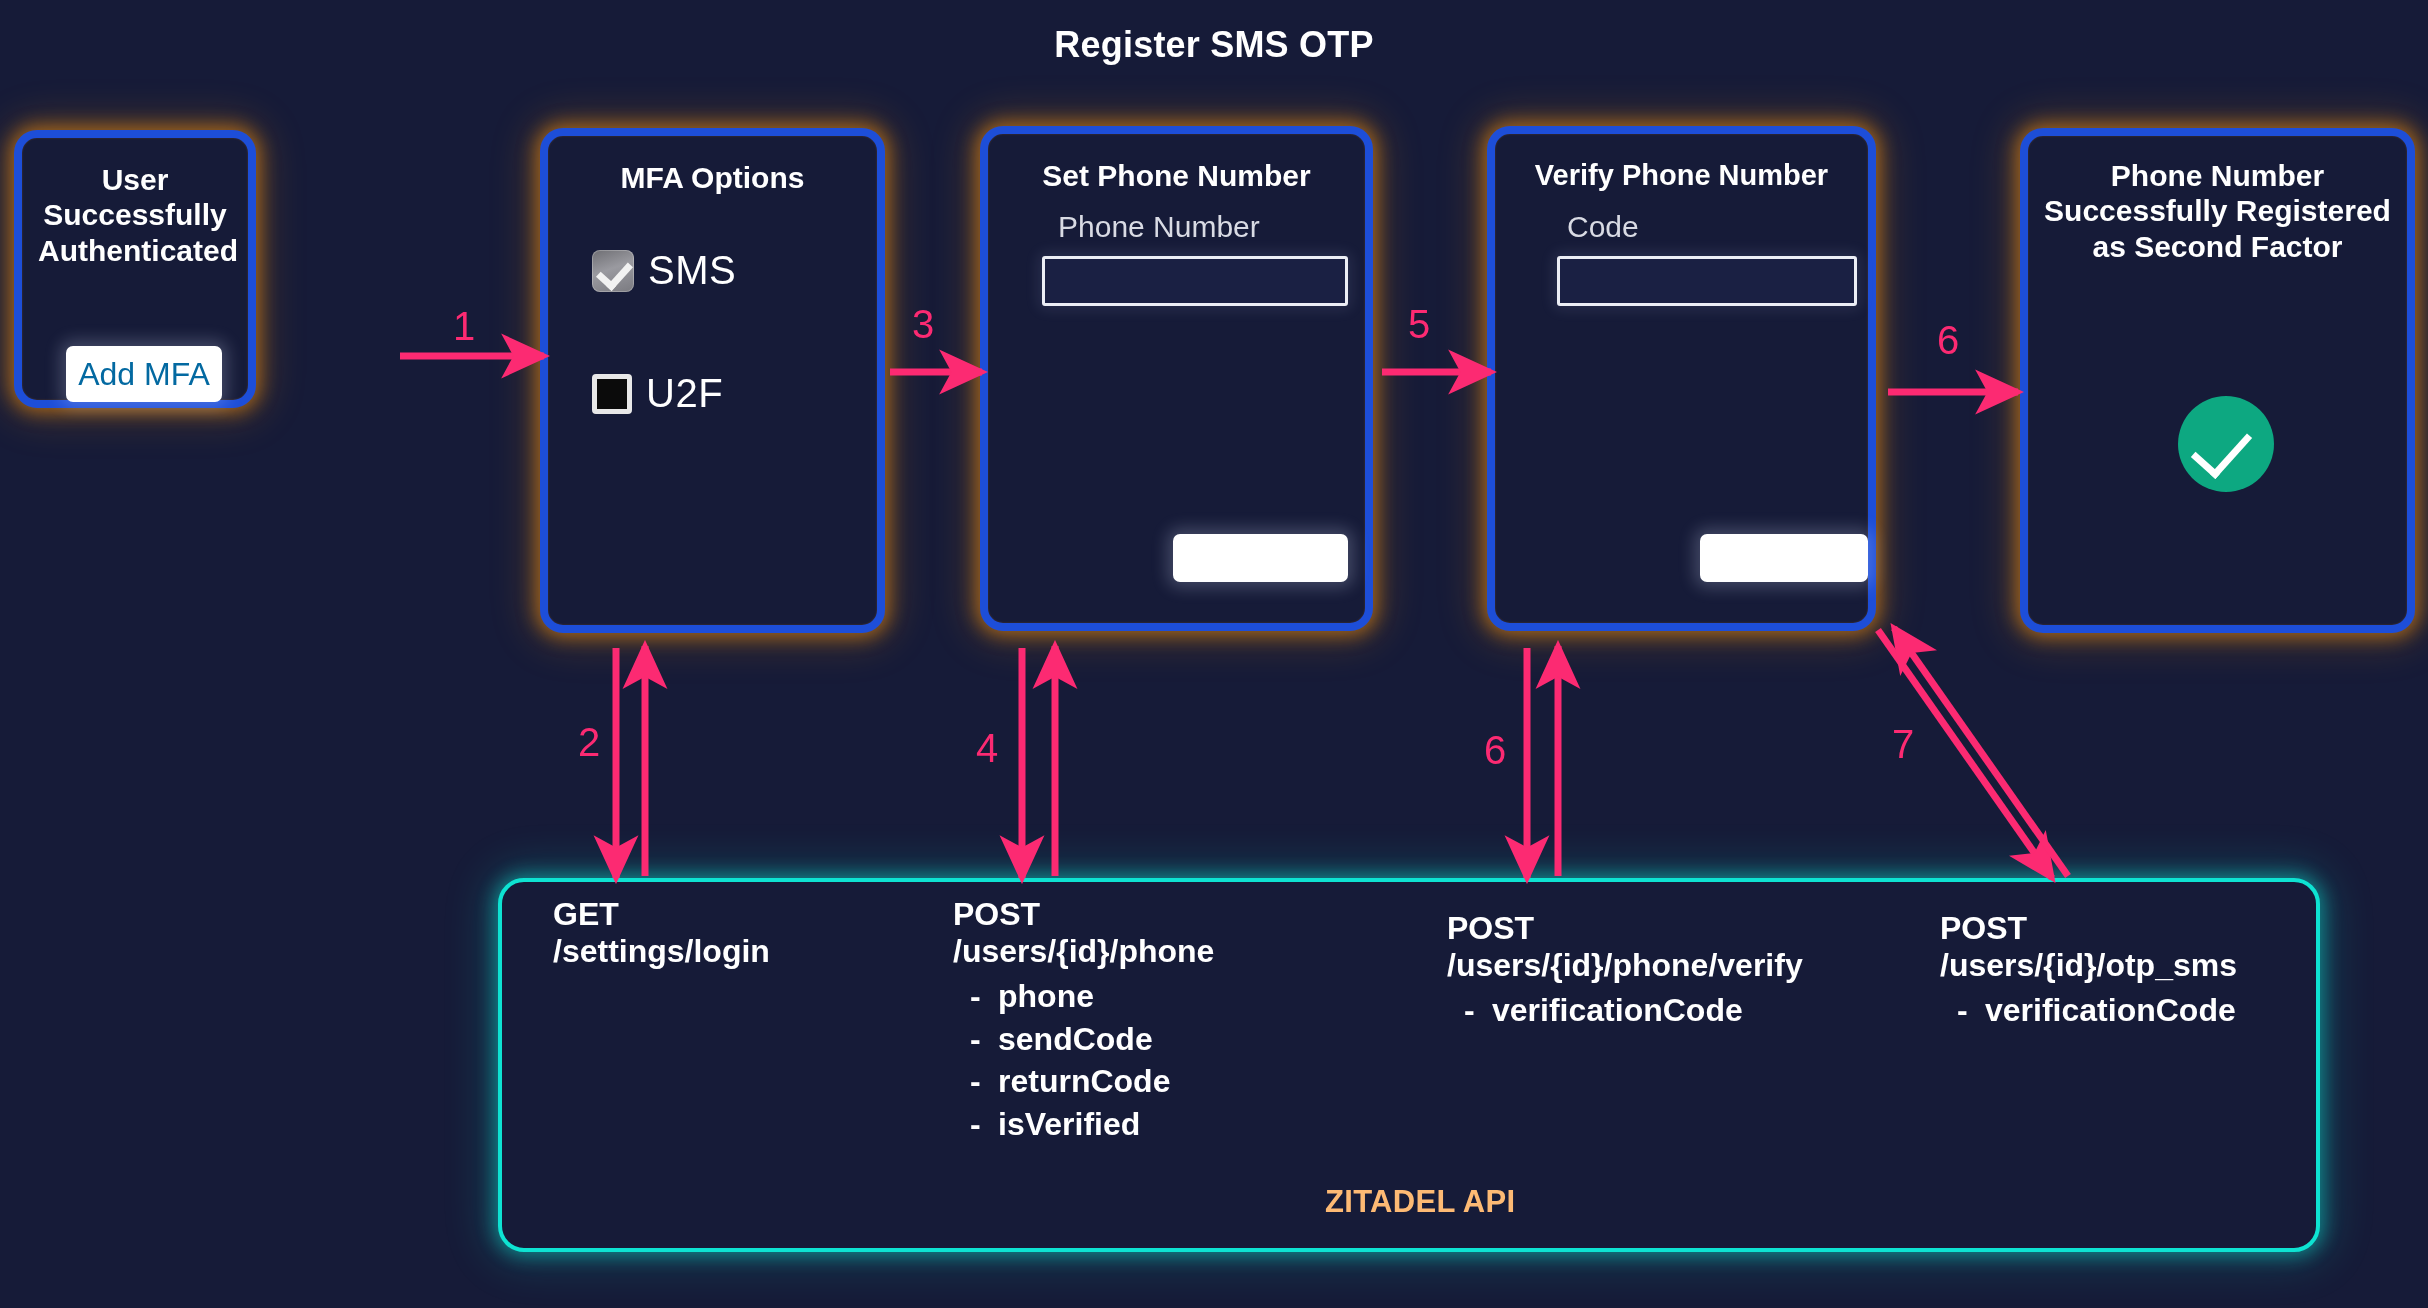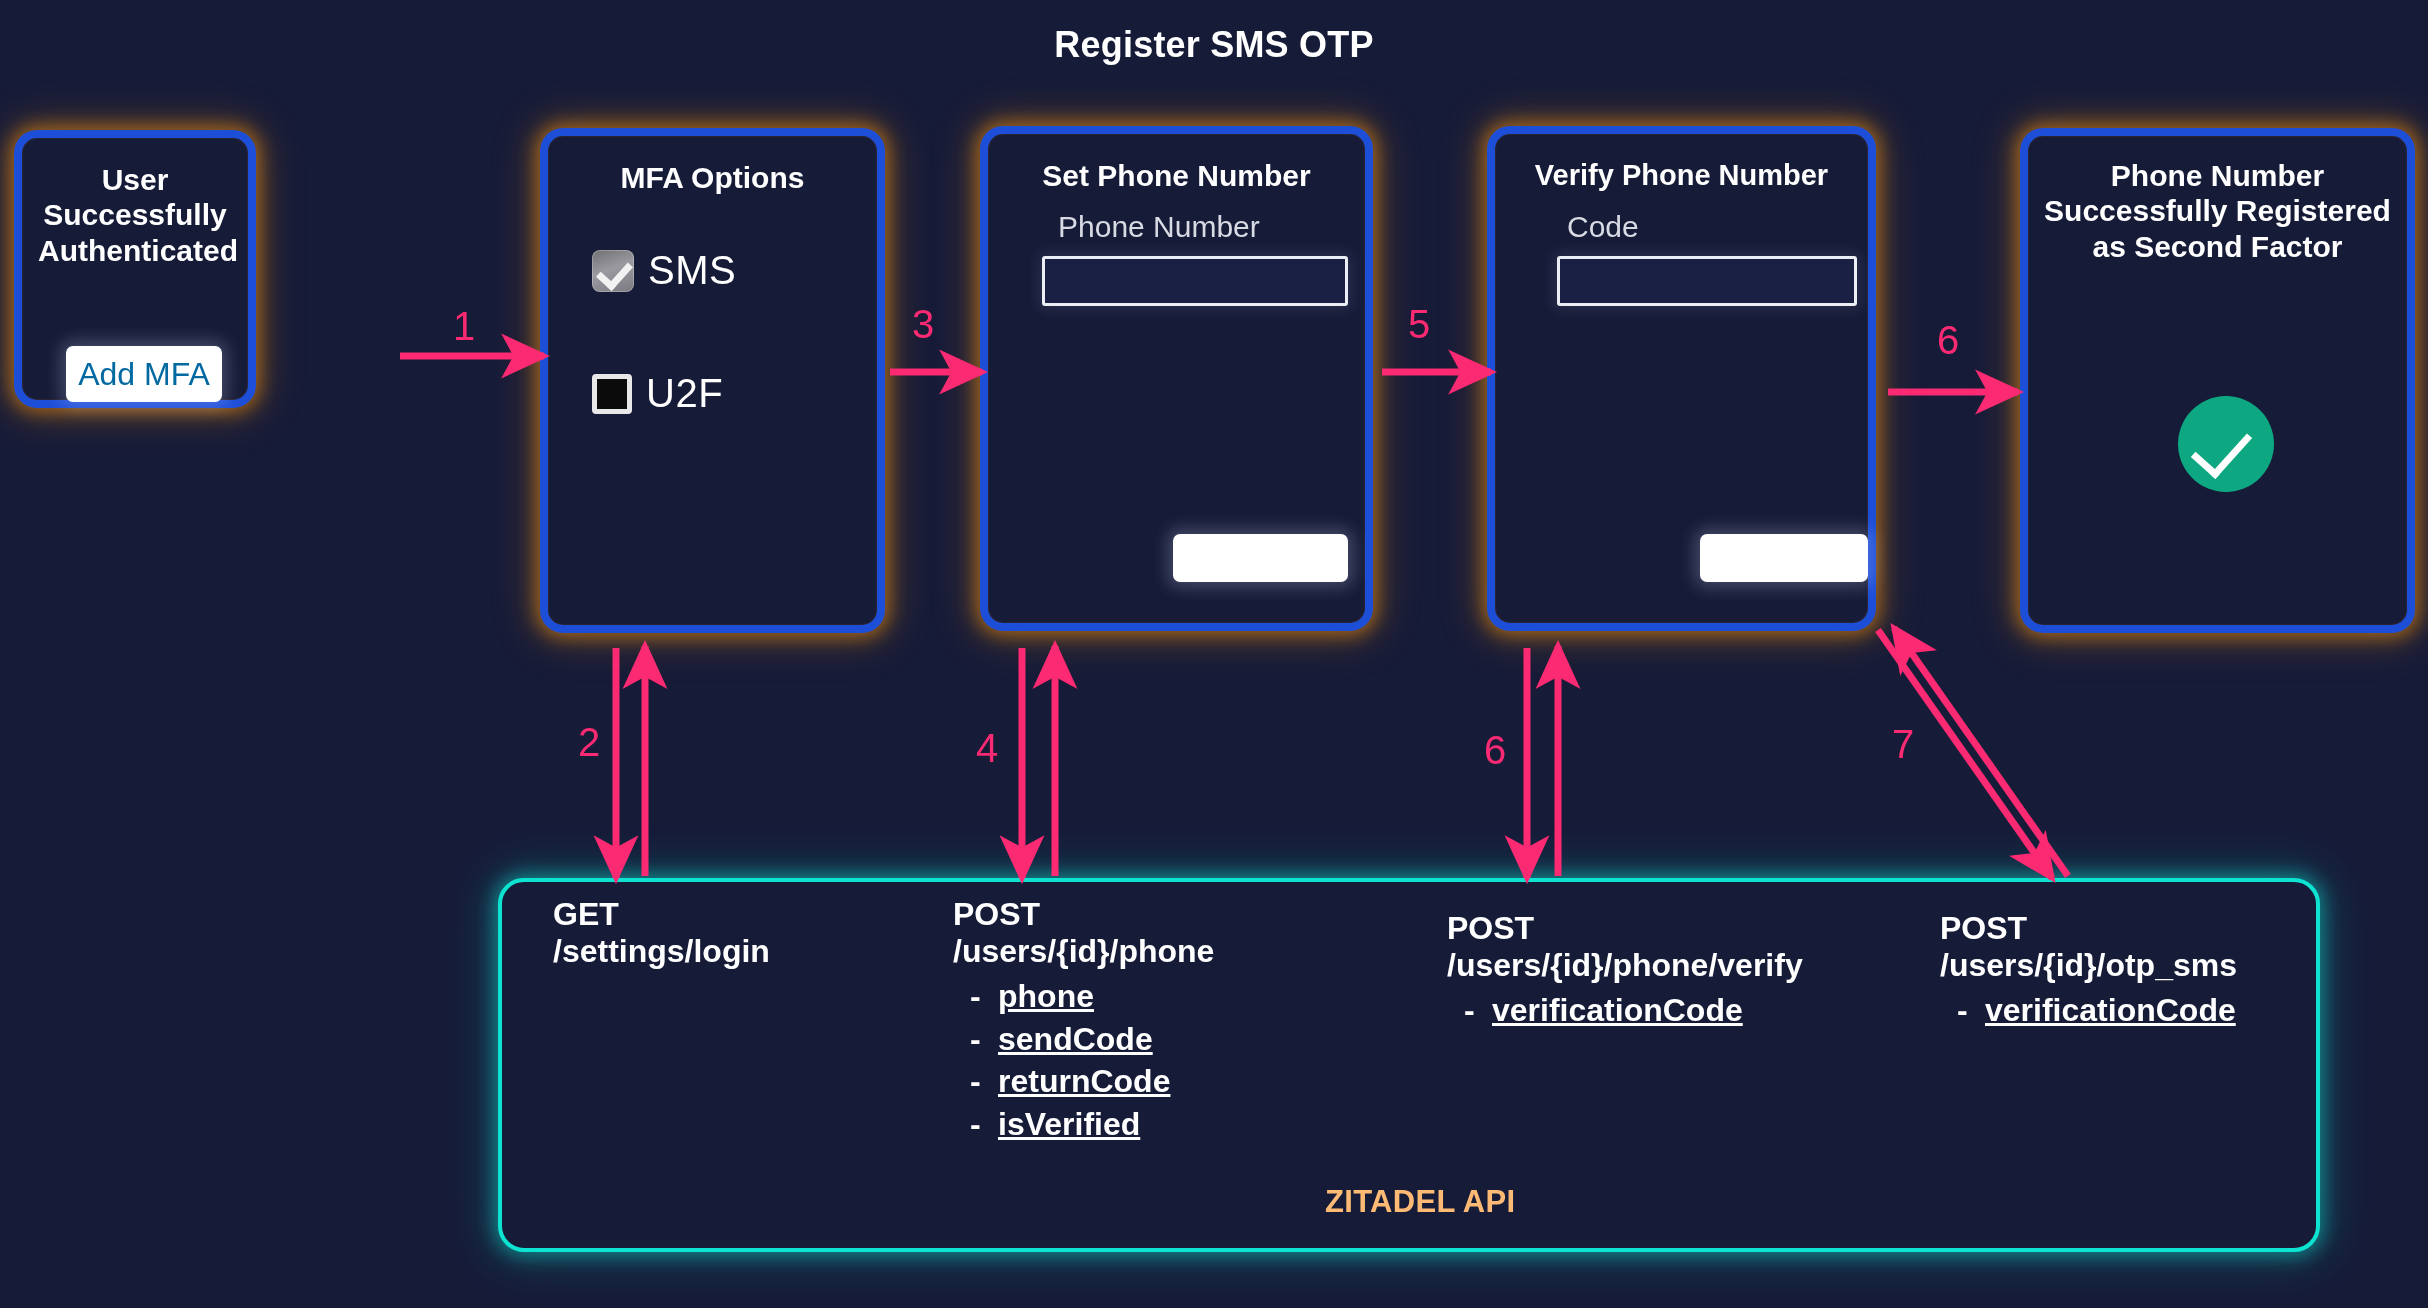--- a/index.html
+++ b/index.html
@@ -98,21 +98,21 @@
                0 0 44px 12px rgba(14,227,210,.18);
     box-sizing:border-box;
   }
   .api-title{
     position:absolute;color:#fdba74;font-size:31px;font-weight:bold;
     letter-spacing:.3px;
   }
   .api-block{position:absolute;color:#ffffff;}
   .api-verb{font-size:32px;font-weight:bold;line-height:1.0;}
   .api-path{font-size:32px;font-weight:bold;line-height:1.35;}
-  .api-params{margin:2px 0 0 0;padding:0;list-style:none;text-decoration:underline;}
+  .api-params{margin:2px 0 0 0;padding:0;list-style:none;}
   .api-params li{font-size:32px;font-weight:bold;line-height:1.33;padding-left:28px;position:relative;white-space:nowrap;}
   .api-params li::before{content:"-";position:absolute;left:0;top:0;}
 
   
   .arrow-svg{position:absolute;left:0;top:0;width:2428px;height:1308px;overflow:visible;pointer-events:none;}
   .num{
     position:absolute;color:#fc2a72;font-size:40px;font-weight:400;
     font-family:"Liberation Sans", sans-serif;
   }
 </style>

